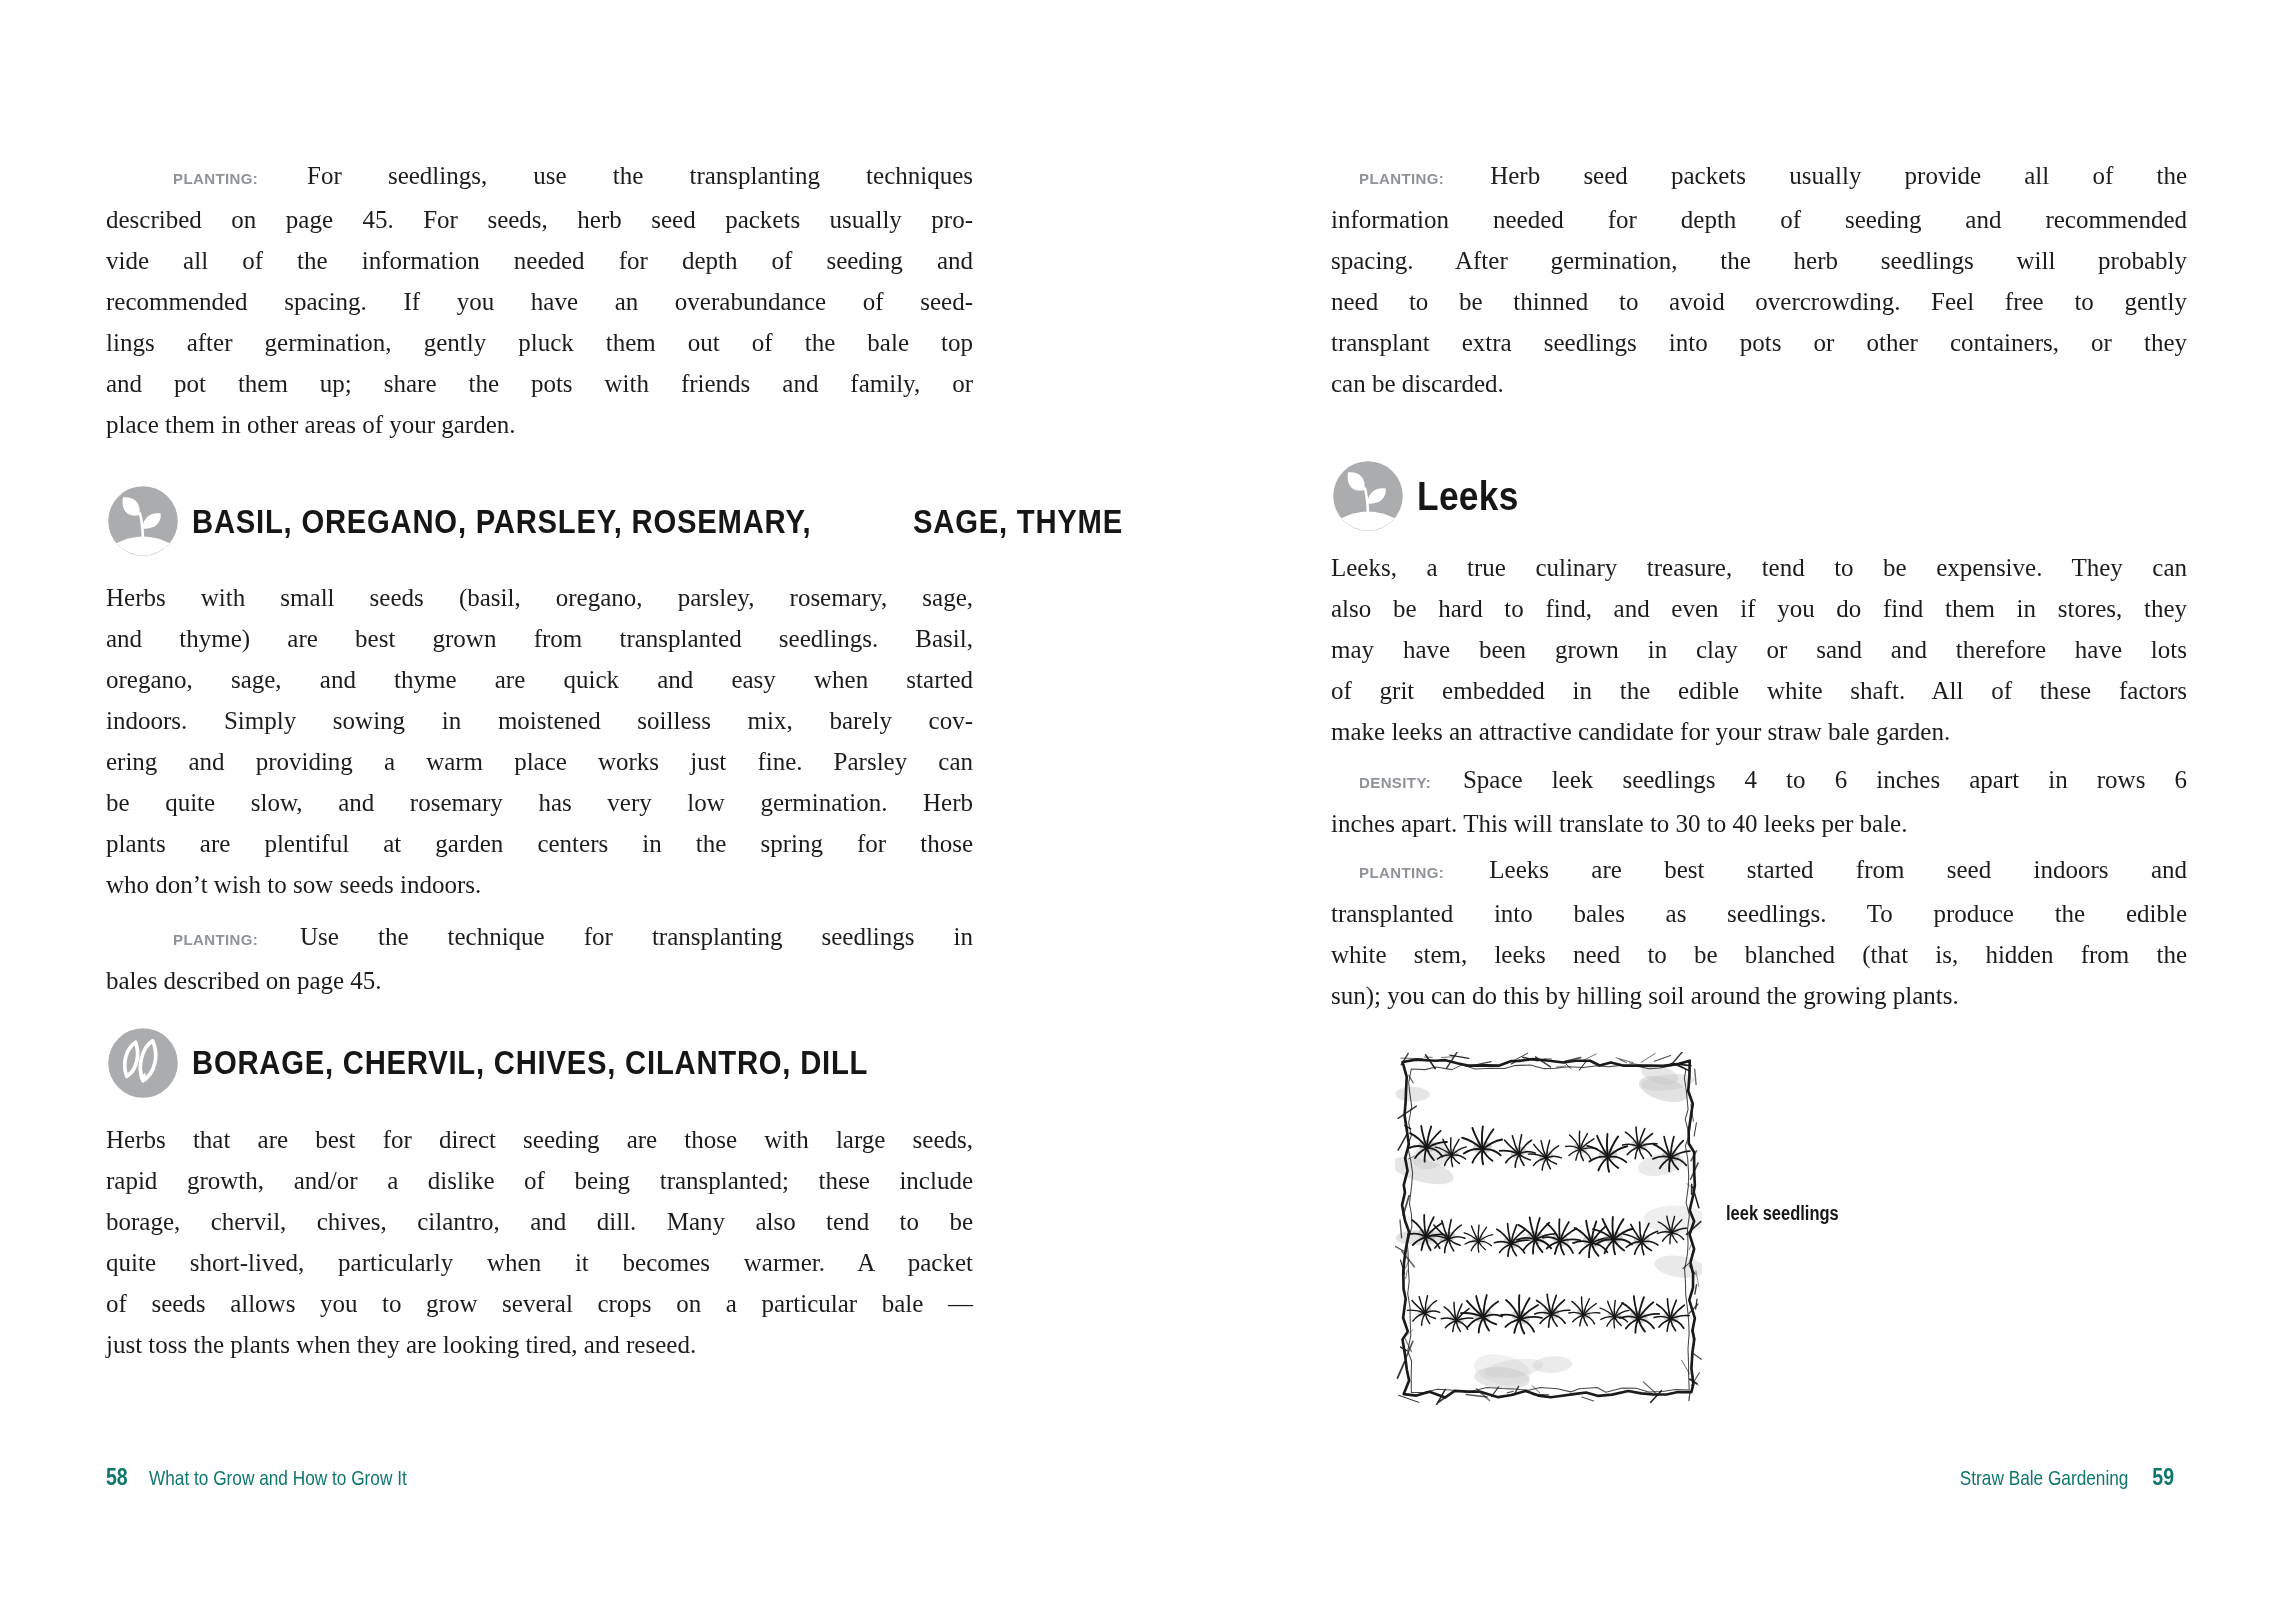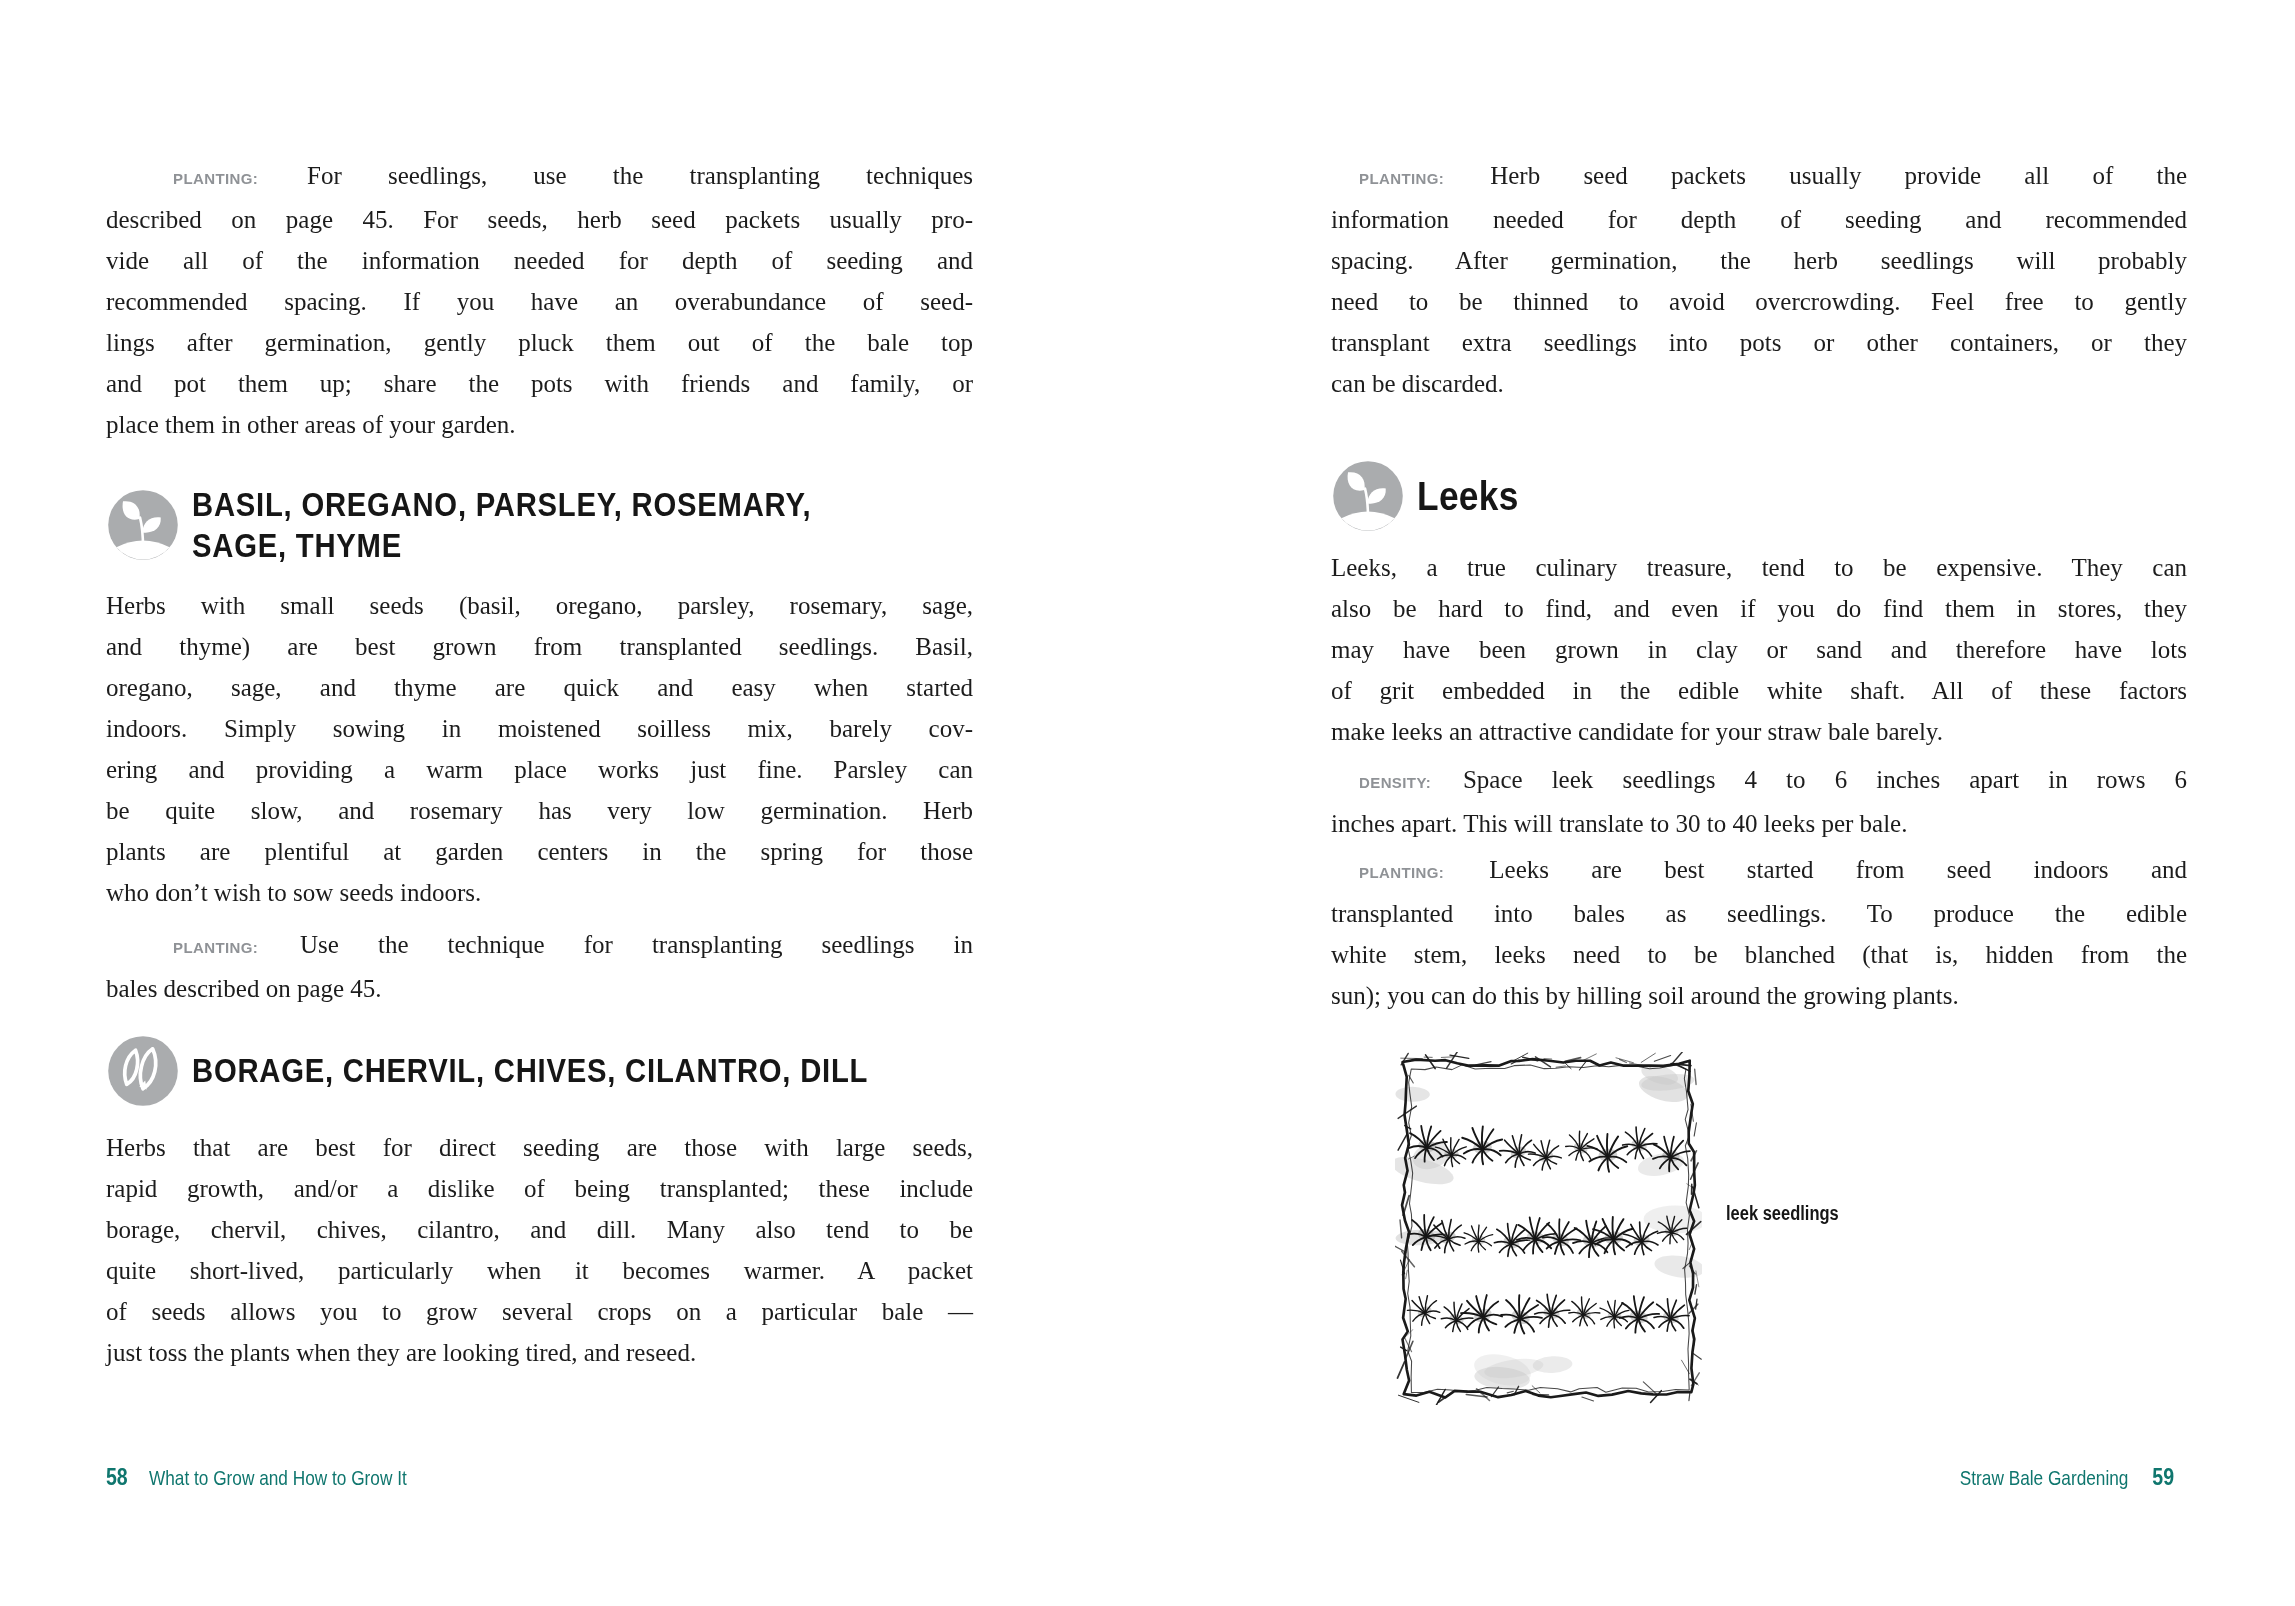--- a/index.html
+++ b/index.html
@@ -15,21 +15,21 @@
   .line{text-align:justify;text-align-last:justify;}
   .para .line:last-child{text-align-last:left;}
   .col-left .line.indent{text-indent:67px;}
   .col-right .line.indent{text-indent:28px;}
   .inline-label{
     font-family:"Liberation Sans", sans-serif;font-weight:bold;
     font-size:15px;color:#8f9296;letter-spacing:0.4px;padding-right:4.4px;
   }
   .section-head{display:flex;align-items:center;gap:12.4px;}
   .icon-svg{width:74px;height:74px;flex:0 0 74px;display:block;}
-  .hd-col{display:flex;flex-direction:column;}
+  .hd-col{display:flex;flex-direction:row;}
   .hd-sm{
     font-family:"Liberation Sans", sans-serif;font-weight:bold;font-size:34px;
     line-height:41px;letter-spacing:0.9px;color:#161616;white-space:nowrap;
     transform:scaleX(.86);transform-origin:0 50%;
   }
   .hd-lg{
     font-family:"Liberation Sans", sans-serif;font-weight:bold;font-size:41px;
     letter-spacing:0.4px;color:#161616;white-space:nowrap;
     transform:scaleX(.86);transform-origin:0 50%;
   }
@@ -175,21 +175,21 @@
           <use href="#sym-seedling"></use>
         </svg>
       <div class="hd-lg">Leeks</div>
     </div>
 
     <div class="para mt-rbody">
         <div class="line">Leeks, a true culinary treasure, tend to be expensive. They can</div>
         <div class="line">also be hard to find, and even if you do find them in stores, they</div>
         <div class="line">may have been grown in clay or sand and therefore have lots</div>
         <div class="line">of grit embedded in the edible white shaft. All of these factors</div>
-        <div class="line">make leeks an attractive candidate for your straw bale barely.</div>
+        <div class="line">make leeks an attractive candidate for your straw bale garden.</div>
       </div>
     <div class="para mt-dens">
         <div class="line indent"><span class="inline-label">DENSITY: </span>Space leek seedlings 4 to 6 inches apart in rows 6</div>
         <div class="line">inches apart. This will translate to 30 to 40 leeks per bale.</div>
       </div>
     <div class="para mt-rpl">
         <div class="line indent"><span class="inline-label">PLANTING: </span>Leeks are best started from seed indoors and</div>
         <div class="line">transplanted into bales as seedlings. To produce the edible</div>
         <div class="line">white stem, leeks need to be blanched (that is, hidden from the</div>
         <div class="line">sun); you can do this by hilling soil around the growing plants.</div>

